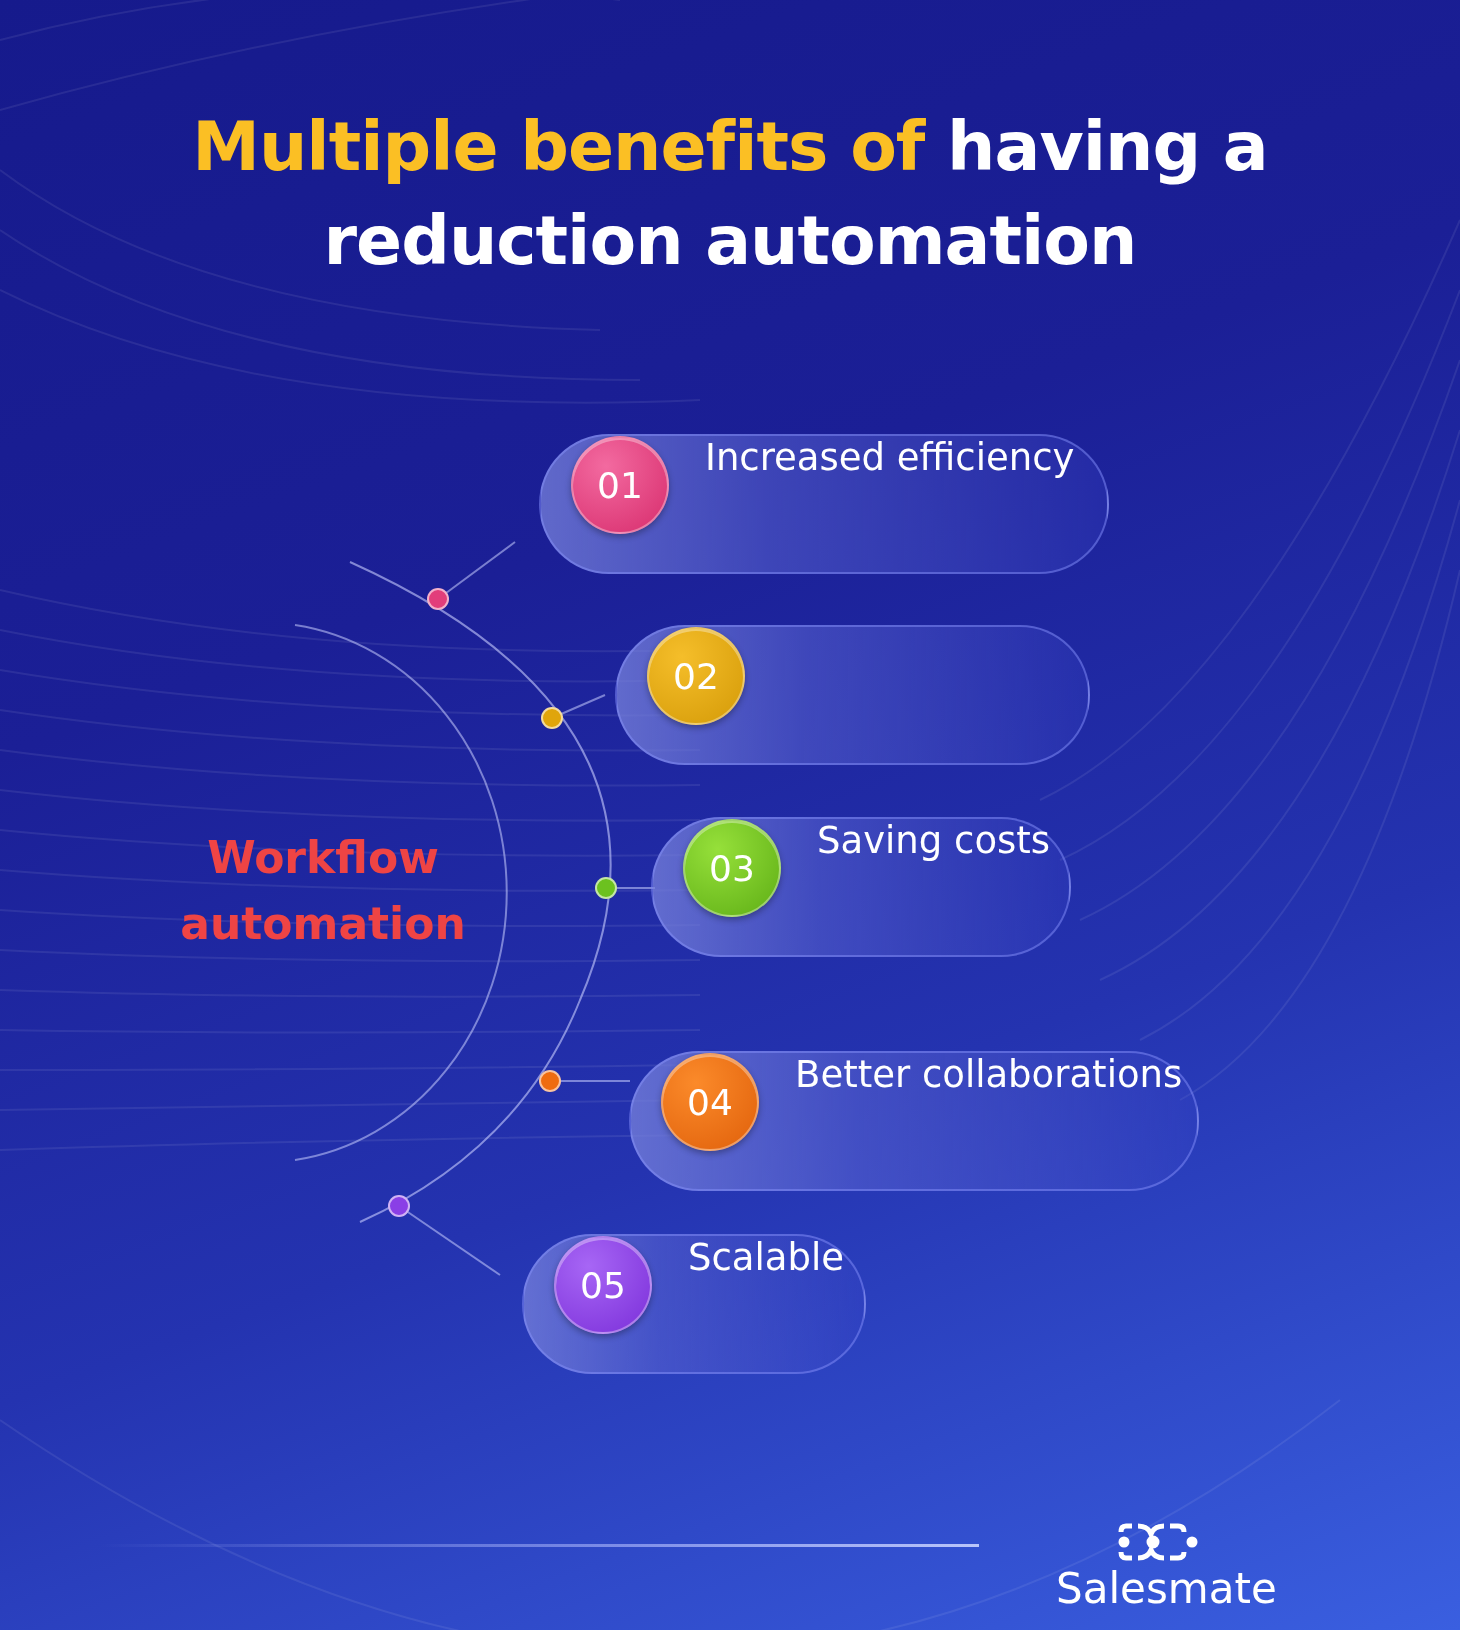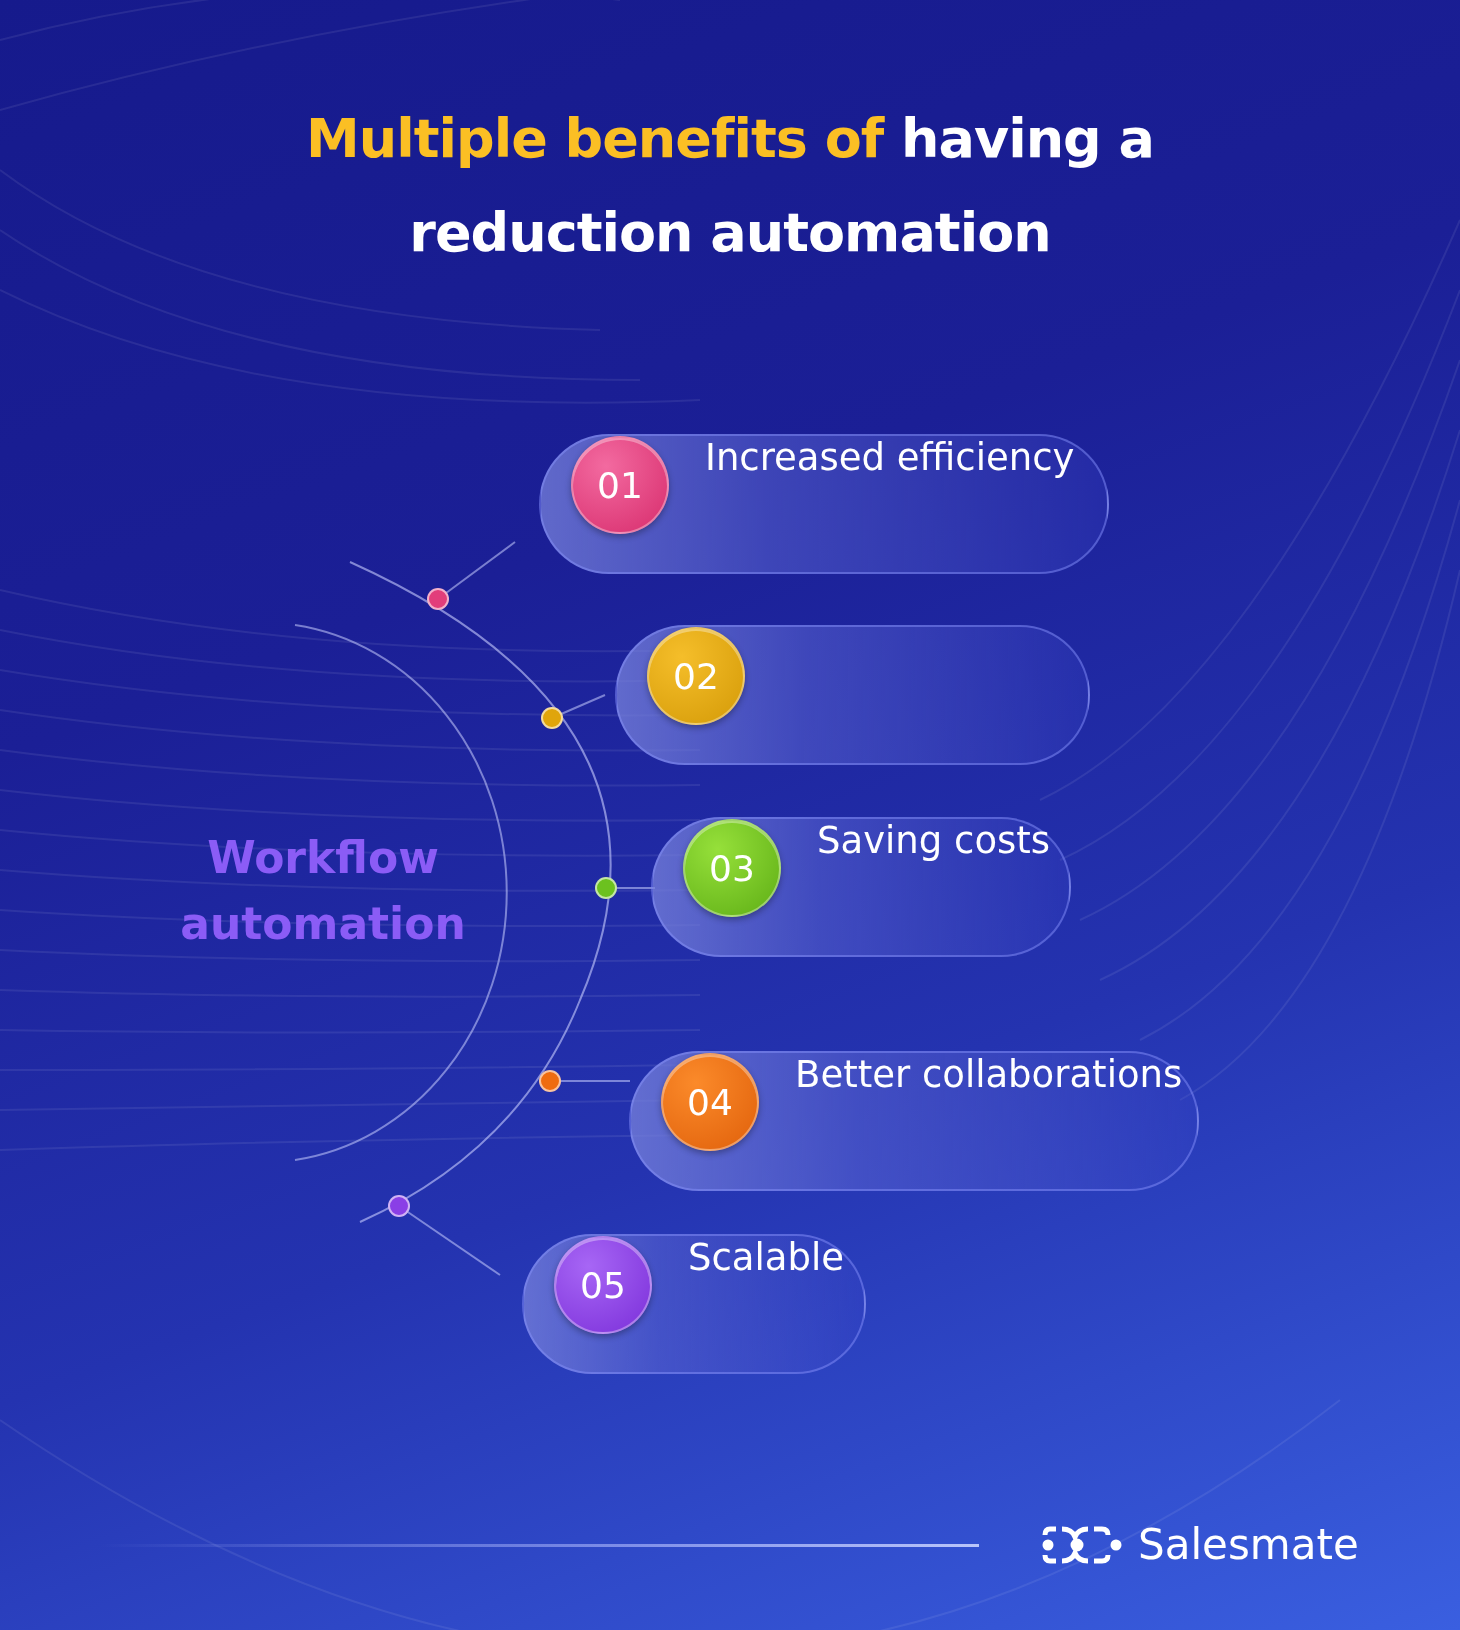--- a/index.html
+++ b/index.html
@@ -3,45 +3,45 @@
 <meta charset="utf-8">
 <style>
   html, body { margin: 0; padding: 0; }
   body {
     width: 1460px; height: 1630px; overflow: hidden; position: relative;
     font-family: "DejaVu Sans", "Liberation Sans", sans-serif;
     background: linear-gradient(160deg, #161a8c 0%, #1b1f96 35%, #2433b0 65%, #3a5fe0 100%);
   }
   .bg-svg { position: absolute; left: 0; top: 0; width: 1460px; height: 1630px; }
   .title {
-    position: absolute; left: 0; top: 92px; width: 1460px; text-align: center;
-    font-weight: bold; font-size: 54px; line-height: 94px; color: #ffffff; letter-spacing: -1px;
+    position: absolute; left: 0; top: 100px; width: 1460px; text-align: center;
+    font-weight: bold; font-size: 68px; line-height: 94px; color: #ffffff; letter-spacing: -1px;
   }
   .title .accent { color: #fbbf24; }
   .center-label {
     position: absolute; left: 163px; top: 825px; width: 320px; text-align: center;
-    font-weight: bold; font-size: 44px; line-height: 66px; color: #8b5cf6;
+    font-weight: bold; font-size: 44px; line-height: 66px; color: #ef4444;
   }
   .pill {
     position: absolute; height: 140px; border-radius: 70px; box-sizing: border-box;
     border: 2px solid rgba(140,150,255,0.45);
     background: linear-gradient(90deg, rgba(120,130,220,0.75) 0%, rgba(90,100,210,0.55) 40%, rgba(60,70,200,0.25) 100%);
     display: flex; align-items: flex-start;
   }
   .badge {
     width: 94px; height: 94px; border-radius: 50%; margin-left: 30px; flex: none;
     display: flex; align-items: center; justify-content: center;
     color: #fff; font-size: 36px; box-shadow: 0 3px 6px rgba(0,0,0,0.3), inset 0 2px 0 rgba(255,255,255,0.35);
     border: 2px solid rgba(255,255,255,0.35);
   }
   .pill-label { color: #fff; font-size: 37px; margin-left: 36px; white-space: nowrap; }
   .dot { position: absolute; width: 22px; height: 22px; border-radius: 50%; border: 2px solid rgba(255,255,255,0.6); box-sizing: border-box; }
   .footer-line { position: absolute; left: 99px; top: 1544px; width: 880px; height: 3px;
     background: linear-gradient(90deg, rgba(255,255,255,0) 0%, rgba(180,190,255,0.6) 60%, rgba(200,210,255,0.9) 100%); }
-  .logo { position: absolute; left: 1042px; top: 1520px; display: flex; align-items: center; }
+  .logo { position: absolute; left: 1042px; top: 1520px; display: flex; align-items: center; flex-direction: column; }
   .logo-text { color: #fff; font-size: 42px; margin-left: 14px; }
 </style>
 </head>
 <body>
 
 <svg class="bg-svg" viewBox="0 0 1460 1630" xmlns="http://www.w3.org/2000/svg">
   <g fill="none" stroke="rgba(255,255,255,0.08)" stroke-width="2">
 
     <path d="M0 40 Q 300 -40 620 0"></path>
     <path d="M0 110 Q 320 20 680 -20"></path>

